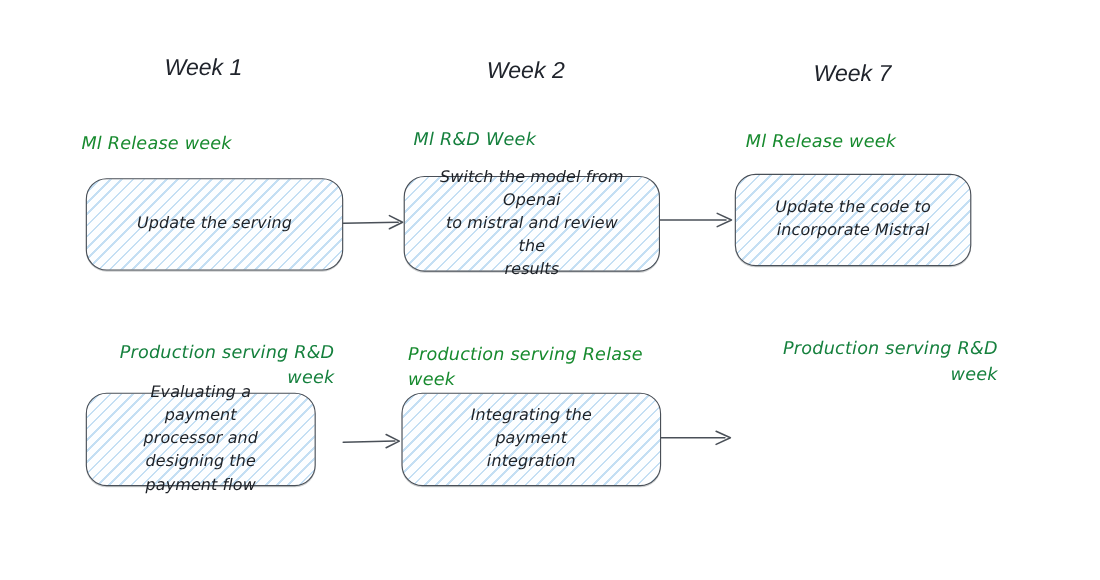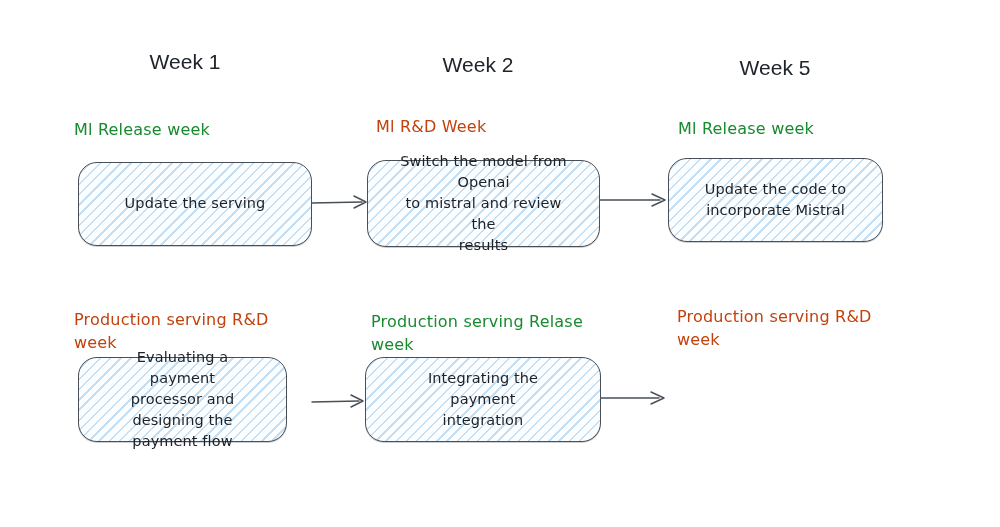--- a/index.html
+++ b/index.html
@@ -1,29 +1,29 @@
 <!DOCTYPE html>
 <html><head>
 <meta charset="utf-8">
 <style>
   html,body{margin:0;padding:0;background:#ffffff;}
   .canvas{
     position:relative;width:1000px;height:527px;background:#ffffff;
-    overflow:hidden;font-family:"DejaVu Sans",sans-serif;
+    overflow:hidden;font-family:"DejaVu Sans",sans-serif;font-style:italic;
   }
   .hdr{
     position:absolute;width:180px;text-align:center;
     font-family:"Liberation Sans",sans-serif;font-size:21px;color:#20242c;
   }
   .tag{
     position:absolute;font-size:16px;line-height:23px;white-space:pre-line;
     letter-spacing:0.2px;
   }
   .tag-green{color:#178a2e;}
-  .tag-ink{color:#c2410c;}
+  .tag-ink{color:#15803d;text-align:right;}
   .box{
     position:absolute;box-sizing:border-box;
     border:1.6px solid #494f57;border-radius:19px;
     display:flex;align-items:center;justify-content:center;
     text-align:center;font-size:14.5px;line-height:1.45;color:#1d2127;
     padding:6px 27px;white-space:pre-line;letter-spacing:0.1px;
     background:
       repeating-linear-gradient(135deg,
         rgba(140,192,232,0.50) 0px, rgba(140,192,232,0.50) 1.7px,
         rgba(255,255,255,0) 1.7px, rgba(255,255,255,0) 7.2px),
@@ -36,21 +36,21 @@
     stroke-linecap:round;stroke-linejoin:round;
   }
 </style>
 </head>
 <body>
 
 <div class="canvas">
 
   <div class="hdr" style="left:95px;top:50px">Week 1</div>
   <div class="hdr" style="left:388px;top:53px">Week 2</div>
-  <div class="hdr" style="left:685px;top:56px">Week 5</div>
+  <div class="hdr" style="left:685px;top:56px">Week 7</div>
 
   <div class="tag tag-green" style="left:74px;top:118px">Ml Release week</div>
   <div class="tag tag-ink" style="left:376px;top:115px">Ml R&amp;D Week</div>
   <div class="tag tag-green" style="left:678px;top:117px">Ml Release week</div>
 
   <div class="box" style="left:78px;top:162px;width:234px;height:84px">Update the serving</div>
   <div class="box" style="left:367px;top:160px;width:233px;height:87px">Switch the model from Openai
 to mistral and review the
 results</div>
   <div class="box" style="left:668px;top:158px;width:215px;height:84px">Update the code to

